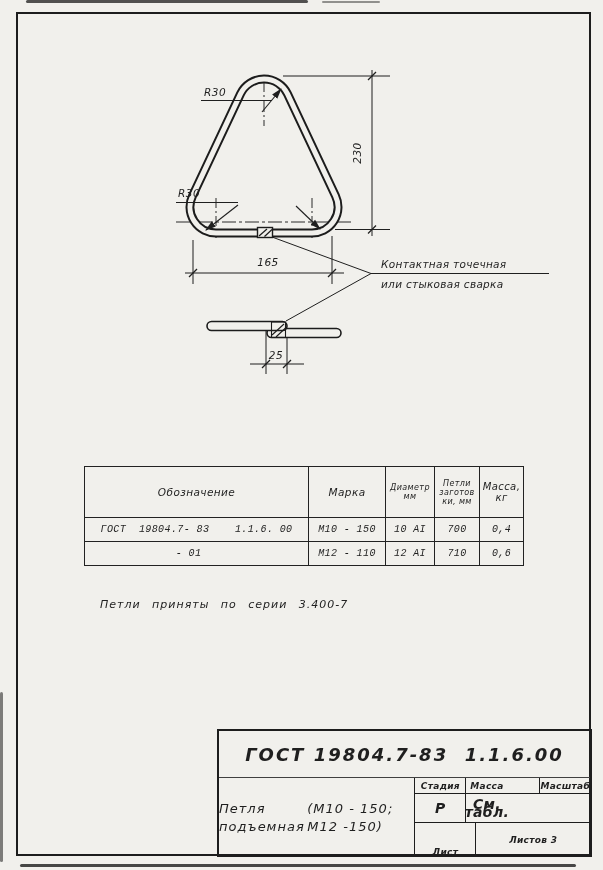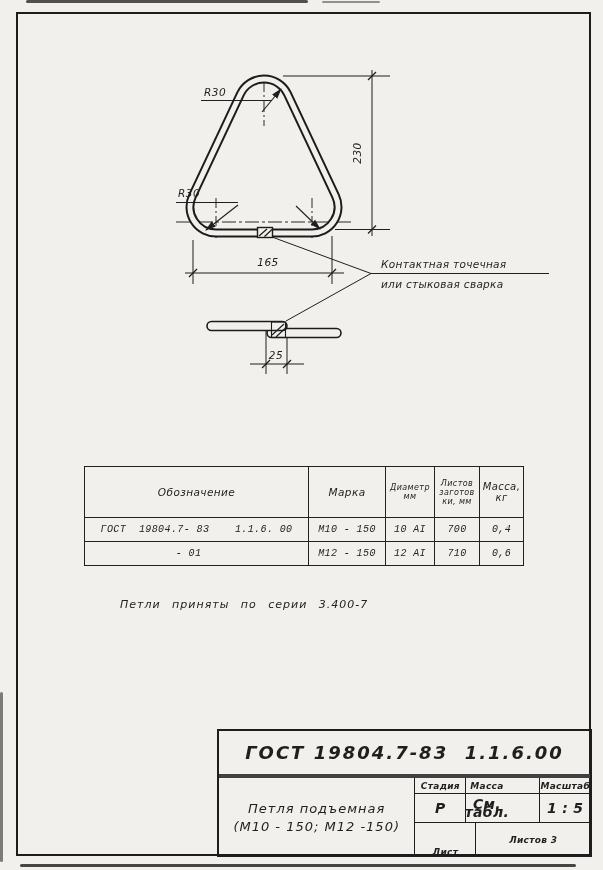--- a/index.html
+++ b/index.html
@@ -38,37 +38,37 @@
   table.spec td{height:23px;font-family:Liberation Mono, monospace;}
   .hl{display:block;}
   .h-small{font-size:8px;line-height:9px;}
   .h-big{font-size:10.5px;}
   .cell-pre{white-space:pre;}
   .cell-right{text-align:left;padding-right:16px !important;}
 
   
   .note{
     position:absolute;left:100px;top:598px;font-style:italic;font-size:11px;
-    letter-spacing:1px;word-spacing:7px;color:#222;margin-left:20px;
+    letter-spacing:1px;word-spacing:7px;color:#222;
   }
 
   
   .tb{
     position:absolute;left:217px;top:729px;width:375px;height:128px;
     border:2.2px solid #1d1d1d;box-sizing:border-box;font-style:italic;
   }
   .tb-doc{
-    height:47px;border-bottom:4px solid #404040;box-sizing:border-box;
+    height:47px;border-bottom:1px solid #404040;box-sizing:border-box;
     display:flex;align-items:center;justify-content:center;
     font-size:18px;font-weight:bold;letter-spacing:2px;white-space:pre;
   }
   .tb-body{display:flex;height:79px;}
   .tb-name{
     width:219px;border-right:1.8px solid #1d1d1d;box-sizing:border-box;
-    display:flex;flex-direction:column;align-items:center;justify-content:center;
+    display:flex;flex-direction:row;align-items:center;justify-content:center;
     font-size:13px;line-height:18px;letter-spacing:1px;
   }
   .tb-right{flex:1;display:flex;flex-direction:column;font-weight:bold;}
   .tb-hrow{display:flex;height:20px;}
   .tb-vrow{display:flex;height:38px;border-top:1.4px solid #1d1d1d;box-sizing:border-box;}
   .tb-brow{display:flex;flex:1;border-top:1.4px solid #1d1d1d;box-sizing:border-box;}
   .tb-cell{
     display:flex;align-items:center;justify-content:center;box-sizing:border-box;
     font-size:9px;letter-spacing:.3px;
   }
@@ -186,39 +186,39 @@
             <span class="hl h-big">Обозначение</span>
           </th>
       <th>
             <span class="hl h-big">Марка</span>
           </th>
       <th>
         <span class="hl h-small">Диаметр</span>
         <span class="hl h-small">мм</span>
       </th>
       <th>
-        <span class="hl h-small">Листов</span>
+        <span class="hl h-small">Петли</span>
         <span class="hl h-small">заготов</span>
         <span class="hl h-small">ки, мм</span>
       </th>
       <th>
         <span class="hl">Масса,</span>
         <span class="hl">кг</span>
       </th>
     </tr>
     <tr>
       <td class="cell-pre">ГОСТ  19804.7- 83    1.1.6. 00</td>
       <td>М10 - 150</td>
       <td>10 АI</td>
       <td>700</td>
       <td>0,4</td>
     </tr>
     <tr>
       <td class="cell-right">- 01</td>
-      <td>М12 - 150</td>
+      <td>М12 - 110</td>
       <td>12 АI</td>
       <td>710</td>
       <td>0,6</td>
     </tr>
   </tbody>
     </table>
 
   <div class="note">Петли  приняты  по  серии  3.400-7</div>
 
   <div class="tb">
@@ -233,21 +233,20 @@
           <div class="tb-cell w-stage">Стадия</div>
           <div class="tb-cell w-mass bl">Масса</div>
           <div class="tb-cell w-scale bl">Масштаб</div>
         </div>
         <div class="tb-vrow">
           <div class="tb-cell w-stage big-val">Р</div>
           <div class="tb-cell w-mass bl mass-val">
             <span>См.</span>
             <span>табл.</span>
           </div>
-          <div class="tb-cell w-scale bl big-val">1 : 5</div>
         </div>
         <div class="tb-brow">
           <div class="tb-cell w-sheet">Лист</div>
           <div class="tb-cell w-sheets bl">Листов 3</div>
         </div>
       </div>
     </div>
   </div>
 
   <div class="smudge sm-top1"></div>

